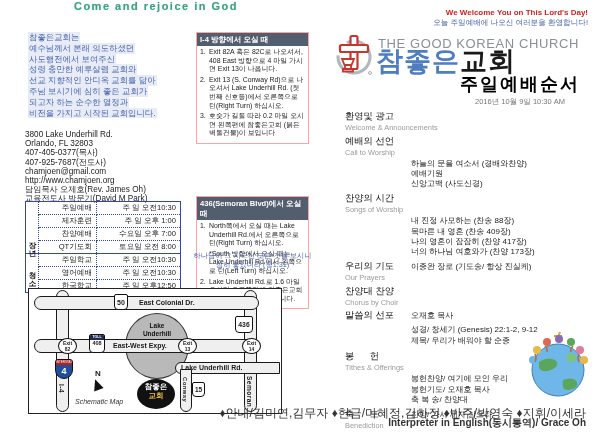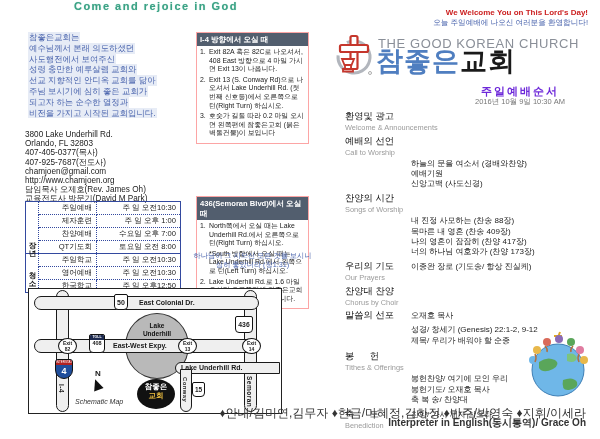--- a/index.html
+++ b/index.html
@@ -48,21 +48,21 @@
   .mapcaption { position:absolute; left:46px; top:109px; font-style:italic; font-size:7px; color:#333; z-index:5; }
 
   
   .welcomeEn { right:12px; top:8px; font-size:8px; font-weight:bold; color:#cc2222; text-align:right; }
   .welcomeKo { right:12px; top:18px; font-size:7.6px; color:#4a64ad; text-align:right; }
   .logoRow { left:334px; top:30px; width:256px; height:50px; }
   .logoIcon { position:absolute; left:0; top:2px; }
   .churchEn { position:absolute; left:44px; top:6px; font-size:13px; color:#8a8f98; letter-spacing:0.6px; }
   .churchKo { position:absolute; left:42px; top:13px; font-size:27px; font-weight:bold; letter-spacing:1px; }
   .churchKo .b { color:#4f7ec0; } .churchKo .k { color:#1a1a1a; }
-  .svcTitle { left:452px; top:84px; width:136px; text-align:center; font-size:11px; font-weight:bold; color:#6d28d9; letter-spacing:2px; }
+  .svcTitle { left:452px; top:72px; width:136px; text-align:center; font-size:18px; font-weight:bold; color:#000000; letter-spacing:2px; }
   .svcDate { left:452px; top:97px; width:136px; text-align:center; font-size:7.5px; color:#777; }
 
   .order { left:345px; top:110px; width:248px; }
   .order-section { margin-bottom:2.5px; }
   .order-head { display:flex; align-items:baseline; }
   .order-ko { width:66px; flex-shrink:0; font-size:9.3px; font-weight:normal; color:#111; white-space:pre; }
   .order-lead { font-size:8px; color:#222; }
   .order-en { font-size:7.4px; color:#9a9a9a; margin:0 0 2px 0; }
   .order-item { margin-left:66px; font-size:8px; line-height:10.4px; color:#222; }
 

